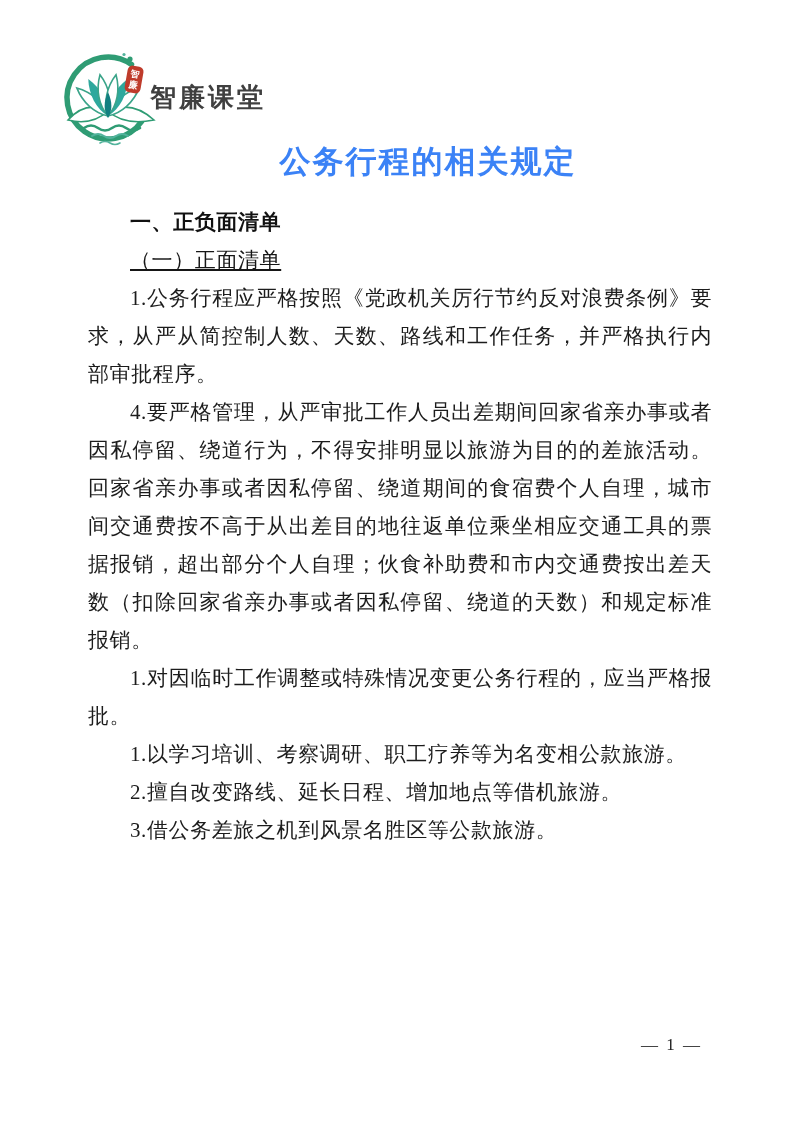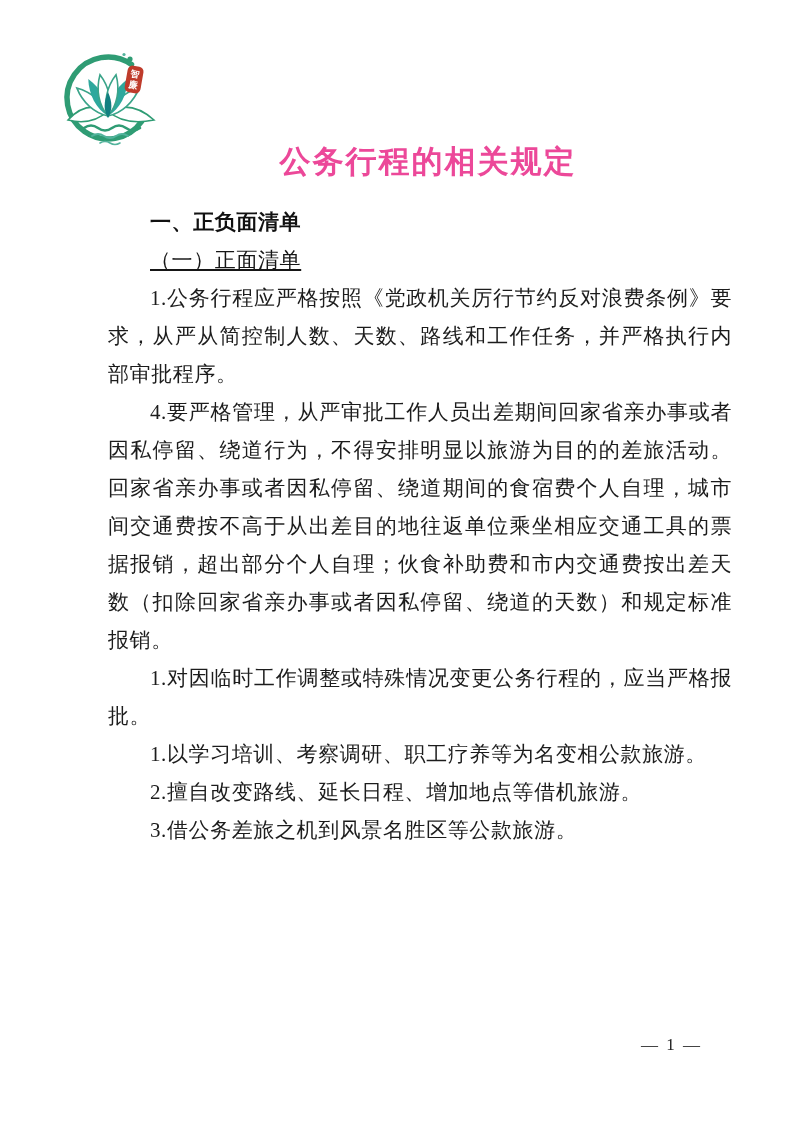--- a/index.html
+++ b/index.html
@@ -18,27 +18,27 @@
     position:absolute;left:92px;top:30px;
     font-family:"Liberation Sans",sans-serif;
     font-size:26px;font-weight:700;color:#3f3f3f;letter-spacing:3px;
     white-space:nowrap;
   }
   .seal-char{font-family:"Liberation Sans",sans-serif;font-weight:700;}
   
   .doc-title{
     position:absolute;top:141px;left:62px;width:732px;margin:0;
     text-align:center;
-    font-size:31px;font-weight:700;letter-spacing:2px;color:#ec4899;
+    font-size:31px;font-weight:700;letter-spacing:2px;color:#3b82f6;
   }
   
   .content{
     position:absolute;top:203px;left:88px;width:624px;
     font-size:21px;line-height:38px;
-    text-align:justify;letter-spacing:0.6px;margin-left:20px;
+    text-align:justify;letter-spacing:0.6px;
   }
   .content h2,.content h3,.content p{
     margin:0;text-indent:2em;
     font-size:21px;line-height:38px;font-weight:400;
   }
   .h-sec{font-family:"Liberation Sans",sans-serif;font-weight:700 !important;color:#111;}
   .h-sub{color:#161616;text-decoration:underline;}
   
   .page-number{
     position:absolute;top:1035px;right:92px;
@@ -80,20 +80,21 @@
         <text class="seal-char" x="76" y="27" text-anchor="middle" font-size="9" fill="#ffffff">智</text>
         <text class="seal-char" x="76" y="38" text-anchor="middle" font-size="9" fill="#ffffff">廉</text>
       </g>
 
       <g fill="none" stroke-linecap="round">
         <path d="M26,78 q7,-5 14,0 q7,5 14,0 q7,-5 14,0 q7,5 14,0" stroke="#2f9c74" stroke-width="2.6"></path>
         <path d="M34,86 q6,-4 12,0 q6,4 12,0 q6,-4 12,0" stroke="#52b39c" stroke-width="2"></path>
         <path d="M42,93 q5,-3 10,0 q5,3 10,0" stroke="#52b39c" stroke-width="1.6"></path>
       </g>
     </svg>
+    <span class="brand-name">智廉课堂</span>
   </header>
 
   <h1 class="doc-title">公务行程的相关规定</h1>
 
   <main class="content">
     <h2 class="h-sec">一、正负面清单</h2>
 
     <h3 class="h-sub">（一）正面清单</h3>
     <p>1.公务行程应严格按照《党政机关厉行节约反对浪费条例》要求，从严从简控制人数、天数、路线和工作任务，并严格执行内部审批程序。</p>
     <p>4.要严格管理，从严审批工作人员出差期间回家省亲办事或者因私停留、绕道行为，不得安排明显以旅游为目的的差旅活动。回家省亲办事或者因私停留、绕道期间的食宿费个人自理，城市间交通费按不高于从出差目的地往返单位乘坐相应交通工具的票据报销，超出部分个人自理；伙食补助费和市内交通费按出差天数（扣除回家省亲办事或者因私停留、绕道的天数）和规定标准报销。</p>

